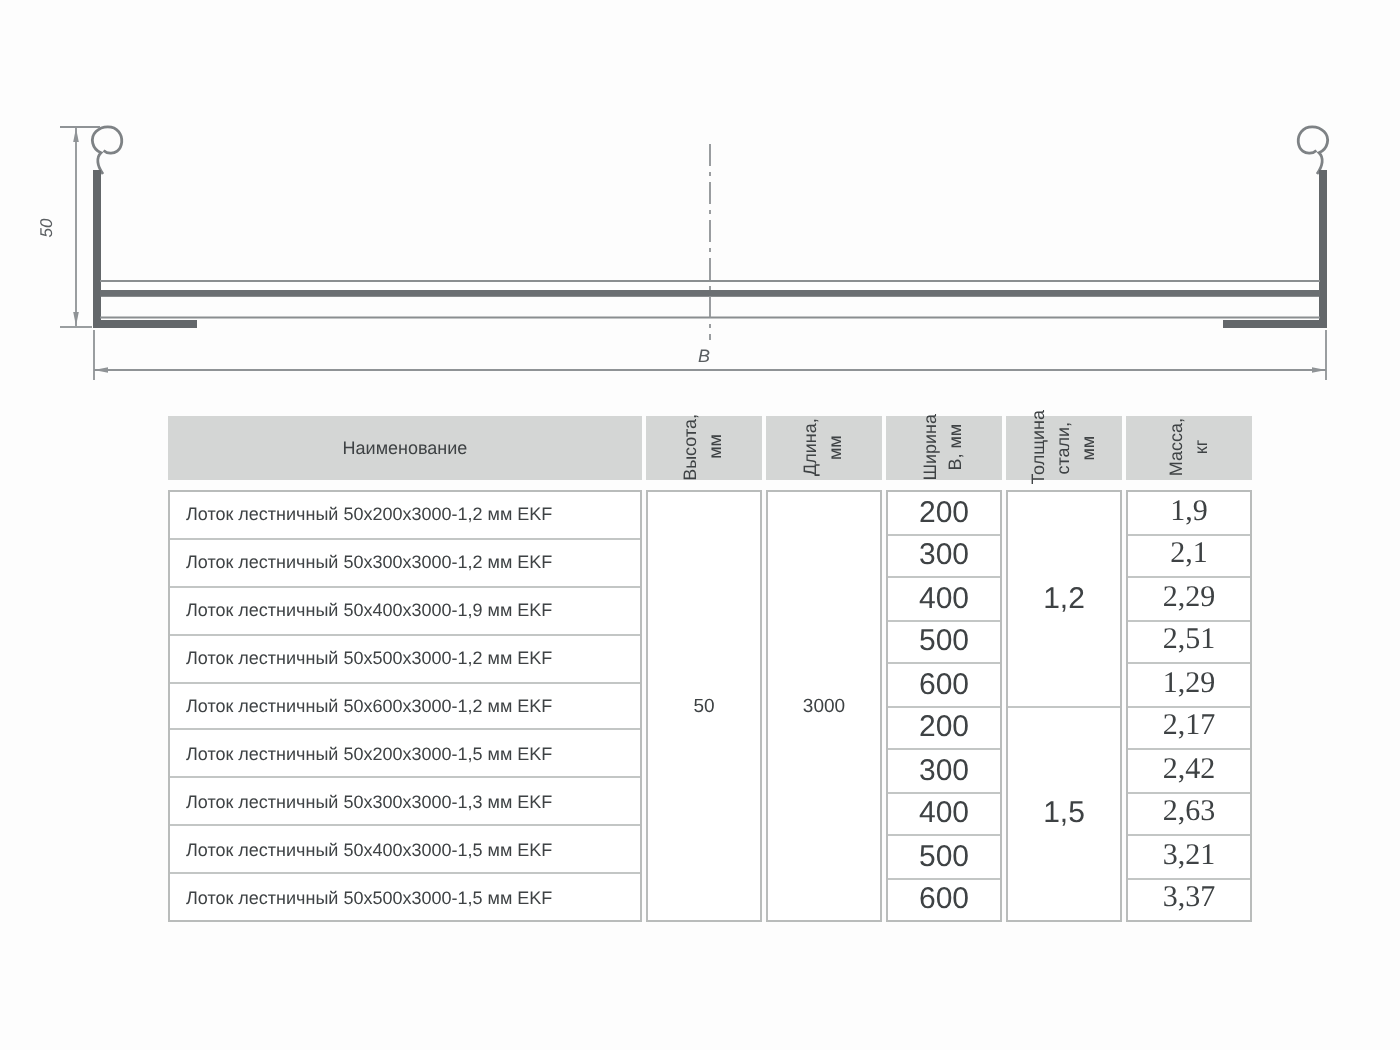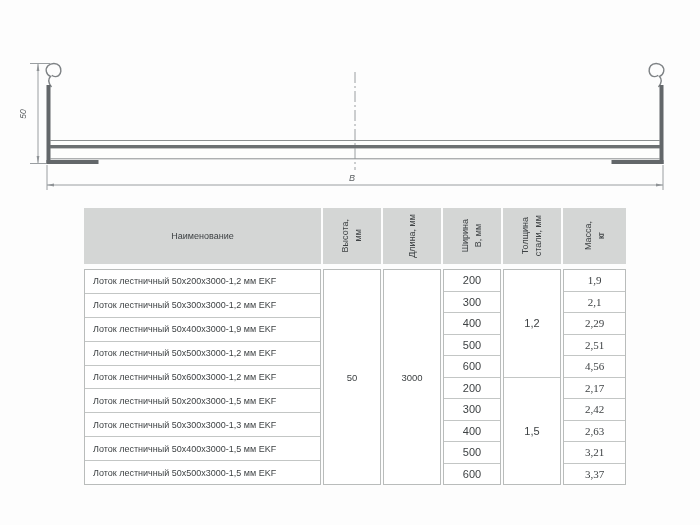--- a/index.html
+++ b/index.html
@@ -5,21 +5,21 @@
   html,body{margin:0;padding:0;}
   body{
     width:700px;height:525px;position:relative;overflow:hidden;
     background:#fdfdfd;
     font-family:"Liberation Sans", sans-serif;
   }
   
   .drawing{position:absolute;left:0;top:0;width:700px;height:205px;}
   
   .spec-table{position:absolute;left:84px;top:208px;width:542px;}
-  .thead{display:flex;gap:2px;height:56px;}
+  .thead{display:flex;gap:2px;height:32px;}
   .th{
     background:#d4d6d5;color:#3e4244;font-size:9px;
     display:flex;align-items:center;justify-content:center;
     box-sizing:border-box;
   }
   .th-name{width:237px;}
   .th-height,.th-length,.th-width,.th-thickness{width:58px;}
   .th-mass{width:63px;}
   .rot{
     writing-mode:vertical-rl;transform:rotate(180deg);
@@ -33,21 +33,21 @@
   .col-name{width:237px;}
   .col-height,.col-length,.col-width,.col-thickness{width:58px;}
   .col-mass{width:63px;font-family:Liberation Serif, serif;}
   .cell{
     flex:1;display:flex;align-items:center;justify-content:center;
     font-size:9px;color:#3e4244;box-sizing:border-box;
     border-bottom:1px solid #c3c6c5;
   }
   .cell:last-child{border-bottom:none;}
   .cell-name{justify-content:flex-start;padding-left:8px;}
-  .cell-num{font-size:11px;}
+  .cell-num{font-size:15px;}
   .cell-merged{flex:1;display:flex;align-items:center;justify-content:center;
     font-size:9.5px;color:#3e4244;}
 </style>
 </head>
 <body>
 
 <svg class="drawing" viewBox="0 0 700 205" xmlns="http://www.w3.org/2000/svg">
   <defs>
     <g id="side-profile">
 
@@ -157,21 +157,21 @@
     <div class="col col-thickness">
       <div class="cell cell-num">1,2</div>
       <div class="cell cell-num">1,5</div>
     </div>
 
     <div class="col col-mass">
       <div class="cell cell-num">1,9</div>
       <div class="cell cell-num">2,1</div>
       <div class="cell cell-num">2,29</div>
       <div class="cell cell-num">2,51</div>
-      <div class="cell cell-num">4,56</div>
+      <div class="cell cell-num">1,29</div>
       <div class="cell cell-num">2,17</div>
       <div class="cell cell-num">2,42</div>
       <div class="cell cell-num">2,63</div>
       <div class="cell cell-num">3,21</div>
       <div class="cell cell-num">3,37</div>
     </div>
 
   </div>
 </div>
 

